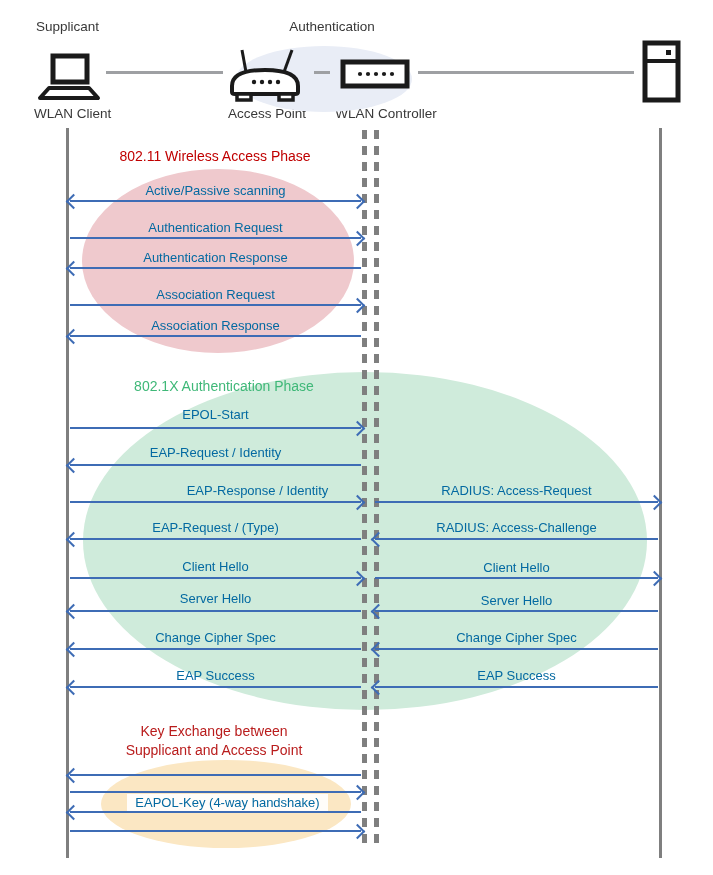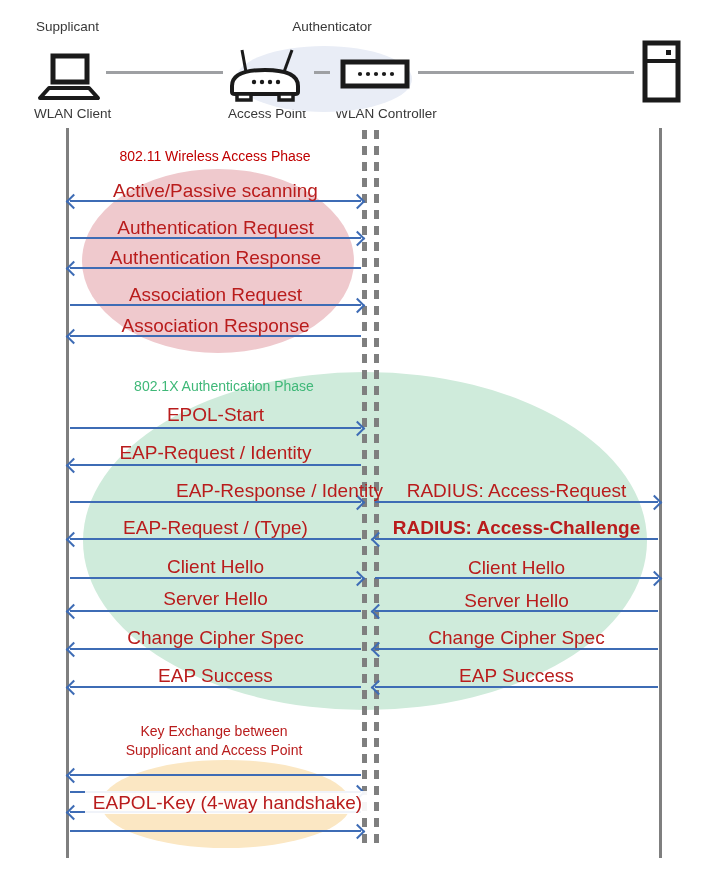--- a/index.html
+++ b/index.html
@@ -25,37 +25,37 @@
     background:repeating-linear-gradient(to bottom,#7f7f7f 0 9px,transparent 9px 16px);
   }
   
   .icon{position:absolute;z-index:3;}
   
   .msg-line{position:absolute;height:0;border-top:2px solid #3e6cb5;z-index:4;color:#3e6cb5;}
   .head{position:absolute;width:9px;height:9px;top:-6px;}
   .head.r{right:-2px;border-top:2px solid #3e6cb5;border-right:2px solid #3e6cb5;transform:rotate(45deg);}
   .head.l{left:-2px;border-top:2px solid #3e6cb5;border-left:2px solid #3e6cb5;transform:rotate(-45deg);}
   .msg-label{
-    position:absolute;z-index:5;font-size:19px;line-height:16px;height:16px;
-    text-align:center;color:#b91c1c;white-space:nowrap;
+    position:absolute;z-index:5;font-size:13px;line-height:16px;height:16px;
+    text-align:center;color:#0369a1;white-space:nowrap;
   }
   .msg-label .bg{background:rgba(255,255,255,0.92);padding:1px 8px;}
   
   .phase-title{
     position:absolute;z-index:5;font-size:14px;line-height:19px;text-align:center;
     white-space:pre-line;
   }
 </style>
 </head>
 <body>
 
 <div class="stage" id="stage">
 
   <div class="role-label" style="left:12px;top:19px;">Supplicant</div>
-  <div class="role-label center-text" style="left:208px;top:19px;width:200px;">Authenticator</div>
+  <div class="role-label center-text" style="left:208px;top:19px;width:200px;">Authentication</div>
 
   <div class="ellipse" style="left:212px;top:46px;width:176px;height:66px;background:#e9edf6;"></div>
 
   <div class="connector" style="left:82px;width:117px;"></div>
   <div class="connector" style="left:290px;width:16px;"></div>
   <div class="connector" style="left:394px;width:216px;"></div>
 
   <svg class="icon" style="left:12px;top:52px;" width="66" height="50" viewBox="0 0 66 50">
     <rect x="17" y="4" width="34" height="26" fill="#ffffff" stroke="#1a1a1a" stroke-width="5"></rect>
     <path d="M13 36 L53 36 L62 46 L4 46 Z" fill="#ffffff" stroke="#1a1a1a" stroke-width="4" stroke-linejoin="round"></path>
@@ -130,33 +130,33 @@
         <span class="head r"></span>
       </div>
       <div class="msg-label" style="left: 46px; top: 407px; width: 291px;"><span>EPOL-Start</span></div>
       <div class="msg-line" style="left: 46px; top: 464px; width: 291px;">
         <span class="head l"></span>
       </div>
       <div class="msg-label" style="left: 46px; top: 445px; width: 291px;"><span>EAP-Request / Identity</span></div>
       <div class="msg-line" style="left: 46px; top: 501px; width: 291px;">
         <span class="head r"></span>
       </div>
-      <div class="msg-label" style="left: 62px; top: 483px; width: 291px; padding-left: 48px;"><span>EAP-Response / Identity</span></div>
+      <div class="msg-label" style="left: 40px; top: 483px; width: 291px; padding-left: 48px;"><span>EAP-Response / Identity</span></div>
       <div class="msg-line" style="left: 351px; top: 501px; width: 283px;">
         <span class="head r"></span>
       </div>
       <div class="msg-label" style="left: 351px; top: 483px; width: 283px;"><span>RADIUS: Access-Request</span></div>
       <div class="msg-line" style="left: 46px; top: 538px; width: 291px;">
         <span class="head l"></span>
       </div>
       <div class="msg-label" style="left: 46px; top: 520px; width: 291px;"><span>EAP-Request / (Type)</span></div>
       <div class="msg-line" style="left: 351px; top: 538px; width: 283px;">
         <span class="head l"></span>
       </div>
-      <div class="msg-label" style="left: 351px; top: 520px; width: 283px; font-weight: bold;"><span>RADIUS: Access-Challenge</span></div>
+      <div class="msg-label" style="left: 351px; top: 520px; width: 283px;"><span>RADIUS: Access-Challenge</span></div>
       <div class="msg-line" style="left: 46px; top: 577px; width: 291px;">
         <span class="head r"></span>
       </div>
       <div class="msg-label" style="left: 46px; top: 559px; width: 291px;"><span>Client Hello</span></div>
       <div class="msg-line" style="left: 351px; top: 577px; width: 283px;">
         <span class="head r"></span>
       </div>
       <div class="msg-label" style="left: 351px; top: 560px; width: 283px;"><span>Client Hello</span></div>
       <div class="msg-line" style="left: 46px; top: 610px; width: 291px;">
         <span class="head l"></span>

